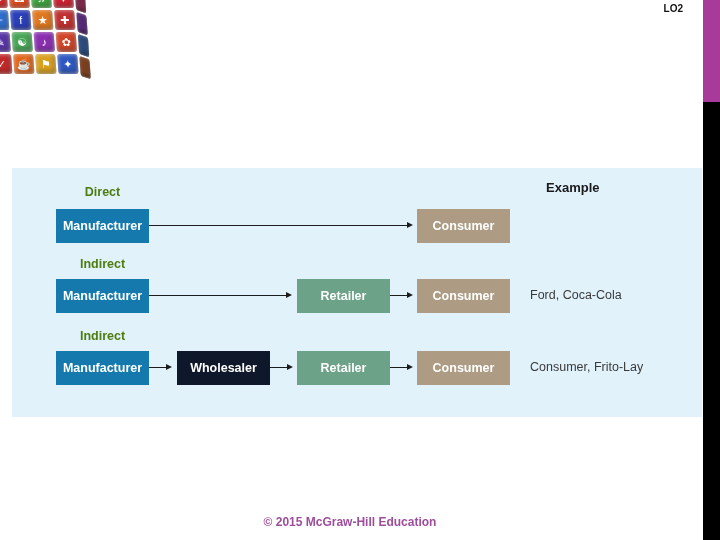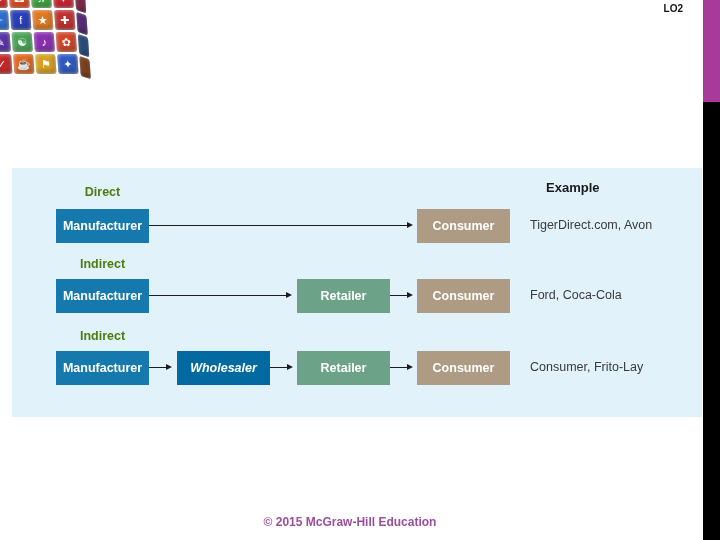--- a/index.html
+++ b/index.html
@@ -73,34 +73,33 @@
   <div class="lo2">LO2</div>
 
   <div class="panel">
 
     <div class="example-header">Example</div>
 
     <div class="flow-label" style="left:44px;top:17px">Direct</div>
     <div class="box" style="left: 44px; top: 41px; background: rgb(21, 121, 174);">Manufacturer</div>
     <div class="arrow" style="left:137px;top:57px;width:262px"></div>
     <div class="box" style="left: 405px; top: 41px; background: rgb(173, 156, 131);">Consumer</div>
-    <div class="example" style="top:50px">TigerDirect.com, Avon</div>
 
     <div class="flow-label" style="left:44px;top:89px">Indirect</div>
     <div class="box" style="left: 44px; top: 111px; background: rgb(21, 121, 174);">Manufacturer</div>
     <div class="arrow" style="left:137px;top:127px;width:141px"></div>
     <div class="box" style="left: 285px; top: 111px; background: rgb(108, 162, 135);">Retailer</div>
     <div class="arrow" style="left:378px;top:127px;width:21px"></div>
     <div class="box" style="left: 405px; top: 111px; background: rgb(173, 156, 131);">Consumer</div>
     <div class="example" style="top:120px">Ford, Coca-Cola</div>
 
     <div class="flow-label" style="left:44px;top:161px">Indirect</div>
     <div class="box" style="left: 44px; top: 183px; background: rgb(21, 121, 174);">Manufacturer</div>
     <div class="arrow" style="left:137px;top:199px;width:21px"></div>
-    <div class="box" style="left: 165px; top: 183px; background: #0369a1; font-style: italic;">Wholesaler</div>
+    <div class="box" style="left: 165px; top: 183px; background: #0f172a;">Wholesaler</div>
     <div class="arrow" style="left:258px;top:199px;width:21px"></div>
     <div class="box" style="left: 285px; top: 183px; background: rgb(108, 162, 135);">Retailer</div>
     <div class="arrow" style="left:378px;top:199px;width:21px"></div>
     <div class="box" style="left: 405px; top: 183px; background: rgb(173, 156, 131);">Consumer</div>
     <div class="example" style="top:192px">Consumer, Frito-Lay</div>
 
   </div>
 
   <div class="copyright">© 2015 McGraw-Hill Education</div>
   <div class="page-num">12-8</div>

